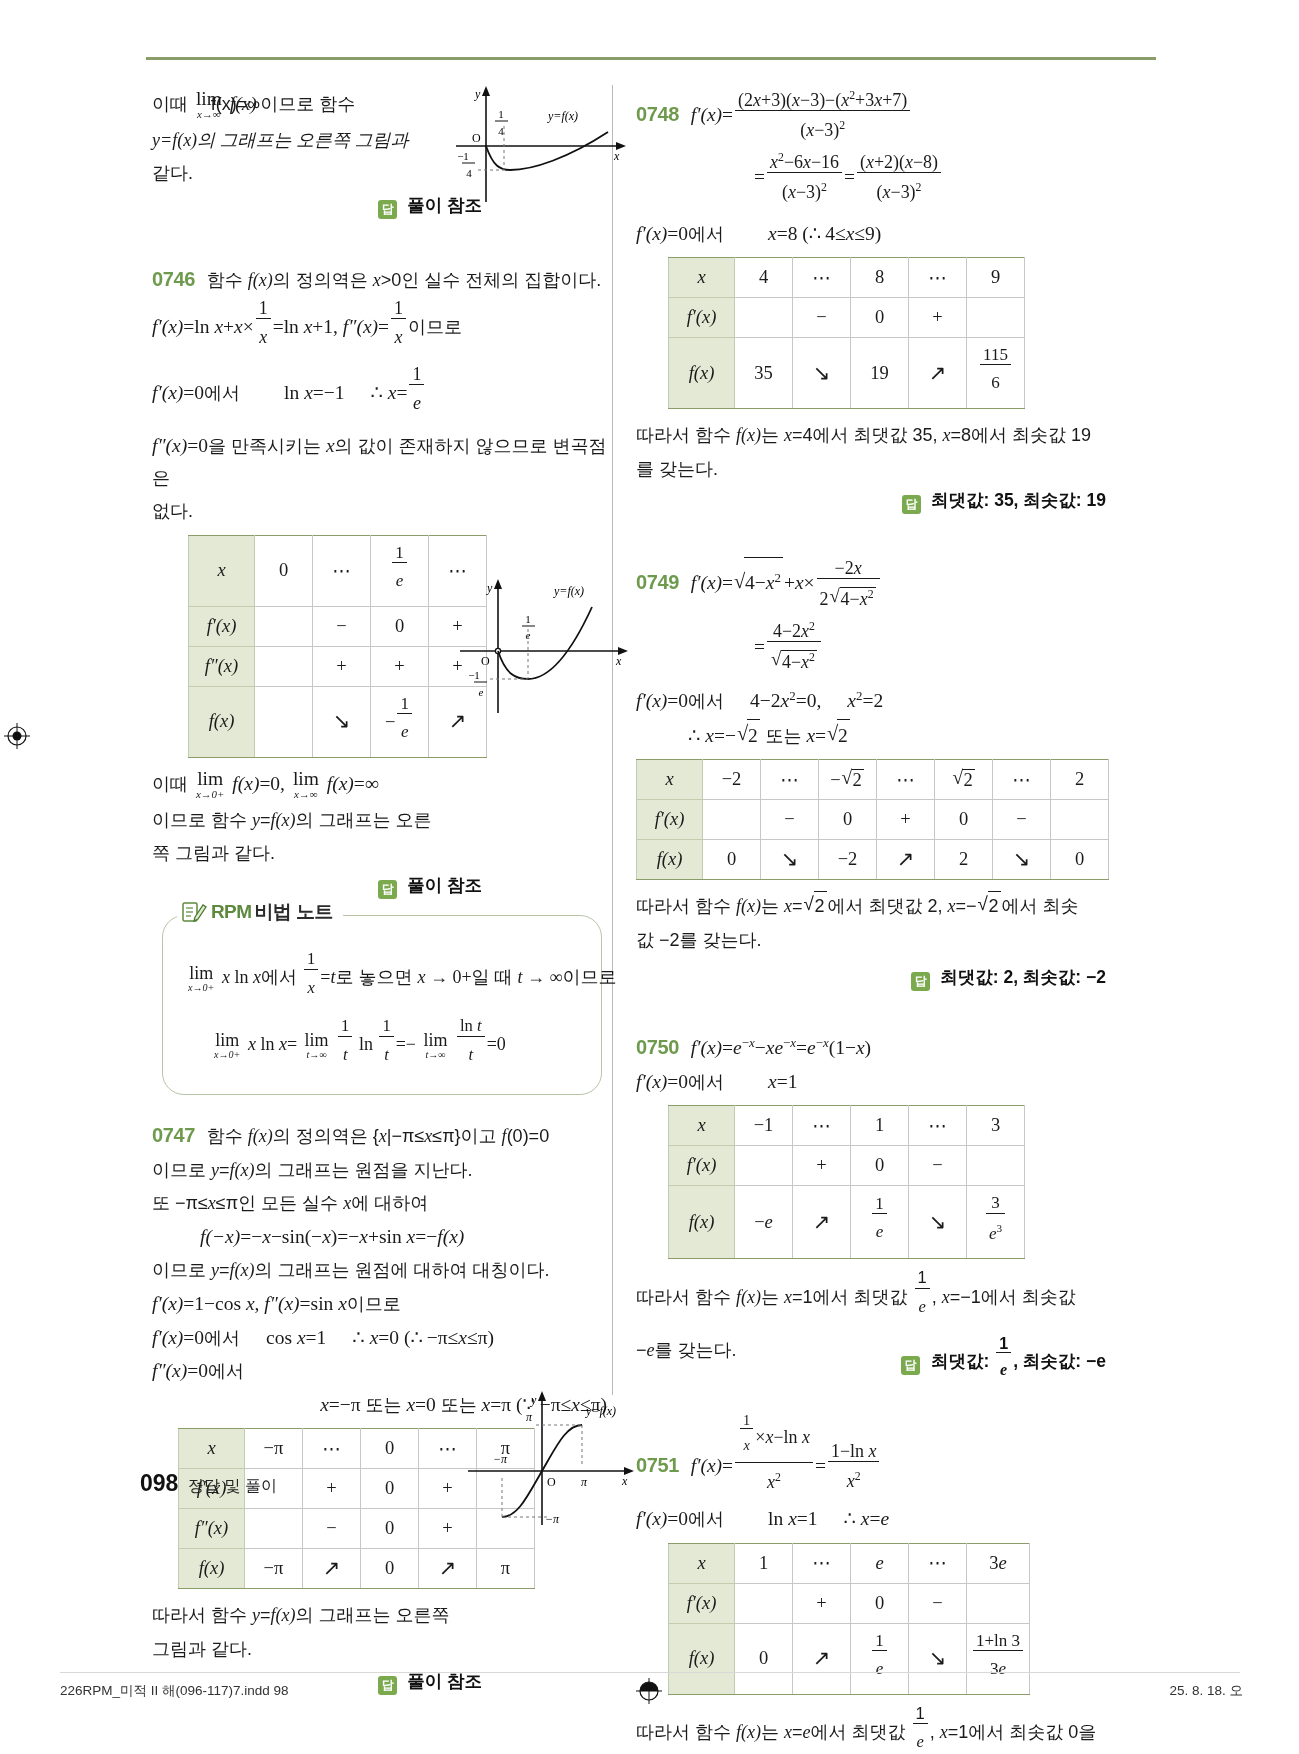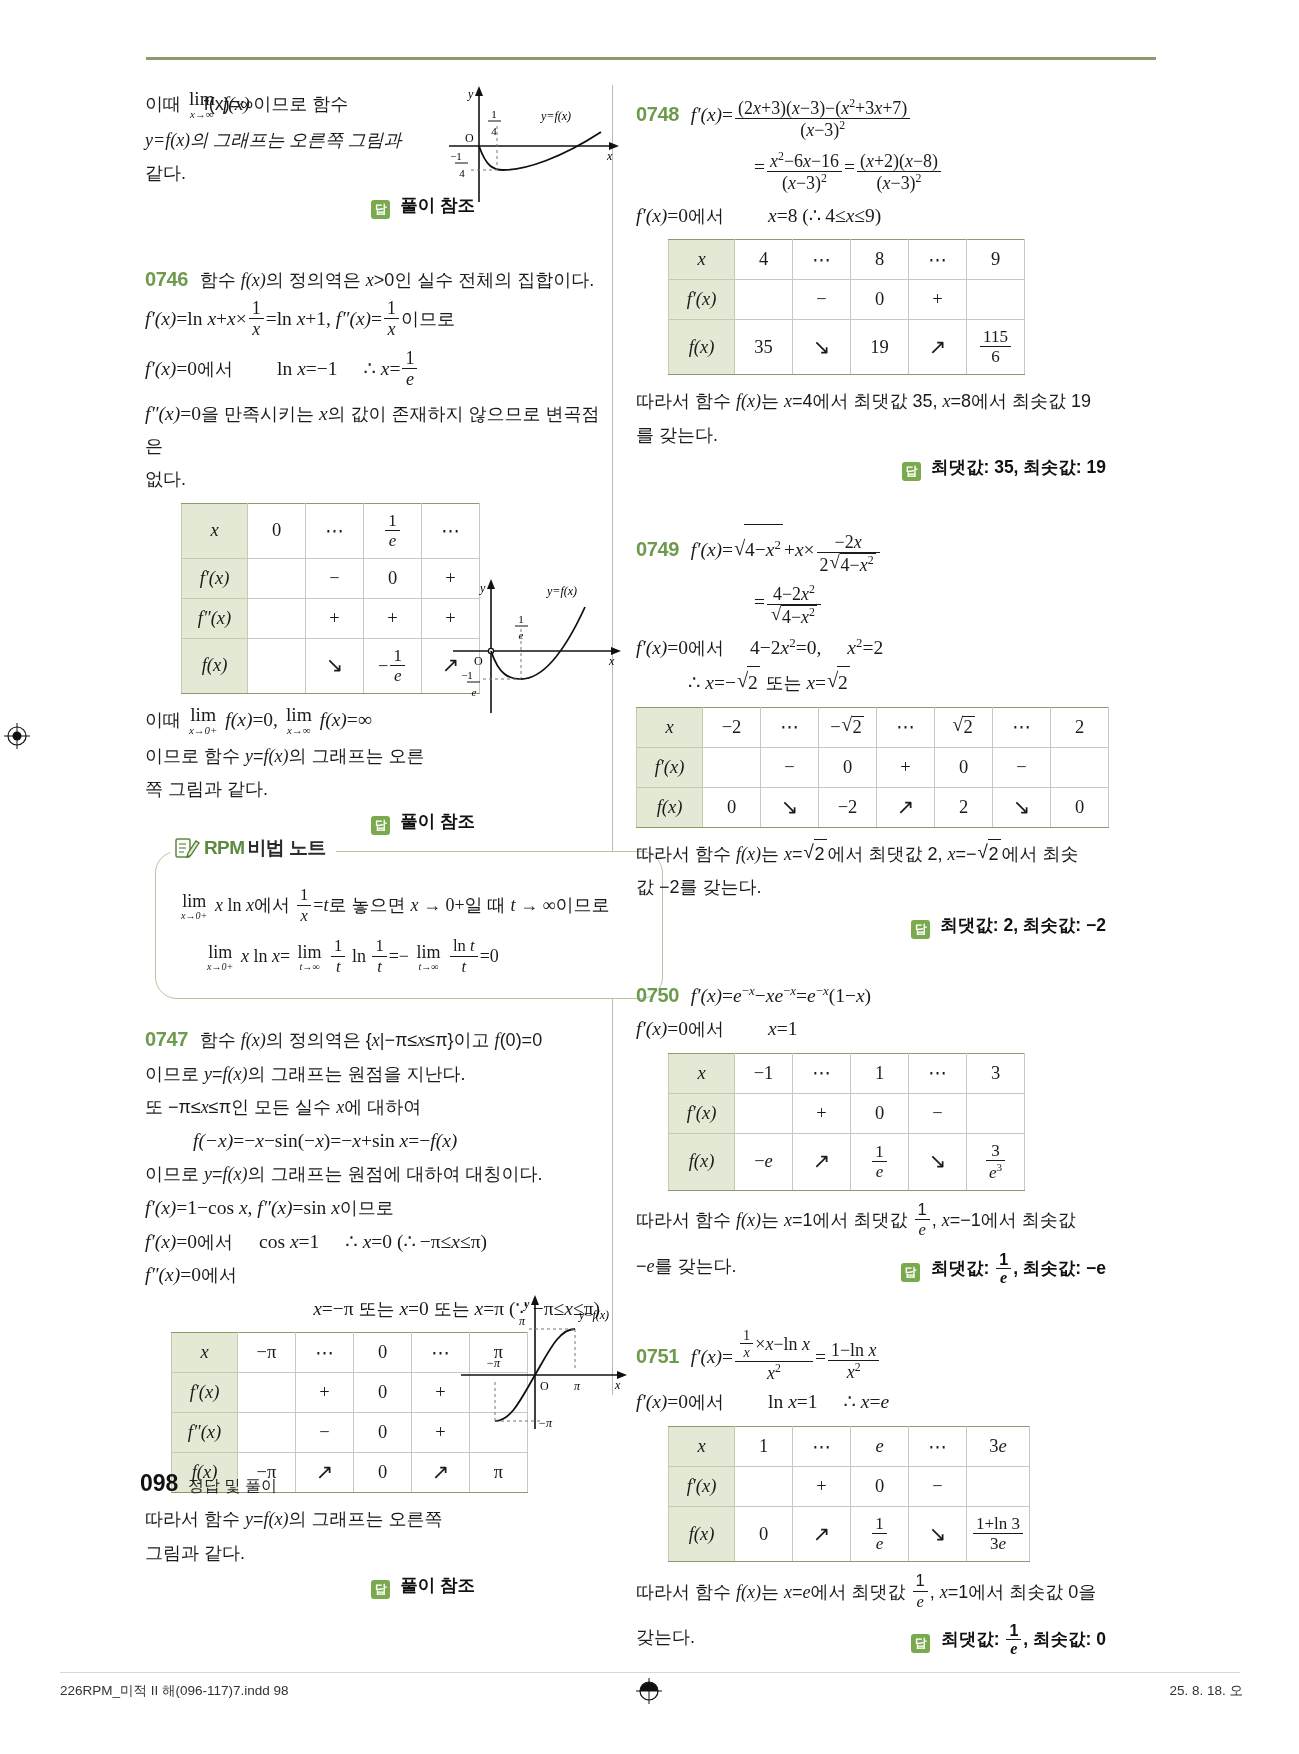--- a/index.html
+++ b/index.html
@@ -17,42 +17,42 @@
   .top-rule {
     position:absolute; left:146px; top:57px; width:1010px; height:3px;
     background:#8a9c6a;
   }
   .col-divider {
     position:absolute; left:612px; top:85px; width:1px; height:1310px;
     background:#b9b9b9;
   }
 
   .col { position:absolute; top:88px; width:455px; }
-  .col-left  { left:145px; }
+  .col-left  { left:152px; }
   .col-right { left:636px; width:470px; }
 
   
   .ln { font-size:19.5px; line-height:1.62; margin:0 0 2px 0; white-space:nowrap; }
   .ln.wrap { white-space:normal; }
   .kr { font-family:"Liberation Sans", sans-serif; font-size:18px; }
   .mth { font-family:"Liberation Serif", serif; font-style:italic; }
   .up { font-style:normal; }
   .qno {
     font-family:"Liberation Sans", sans-serif;
     font-weight:bold; font-size:20px; color:#6e9a4e;
     letter-spacing:-0.4px; margin-right:7px;
   }
   .blk { margin-bottom:10px; }
   .sp-m { display:inline-block; width:26px; }
   .sp-l { display:inline-block; width:44px; }
 
   
   .frac { display:inline-block; vertical-align:-0.55em; text-align:center; font-size:0.92em; margin:0 2px; }
   .frac .num { display:block; padding:0 3px; line-height:1.12; }
-  .frac .den { display:block; padding:0 3px; line-height:1.18; border-top:1.3px solid #1a1a1a; }
+  .frac .den { display:block; padding:8px 3px; line-height:1.18; border-top:1.3px solid #1a1a1a; }
   .frac.sm { font-size:0.8em; vertical-align:-0.5em; }
 
   .sup { font-size:0.66em; vertical-align:super; font-style:normal; }
 
   
   .sqrt { display:inline-block; position:relative; padding-left:10px; margin:0 1px; }
   .sqrt::before {
     content:"\221A"; position:absolute; left:0; top:-0.10em;
     font-size:1.05em; font-style:normal;
   }
@@ -93,21 +93,21 @@
   }
   table.vt tr:first-child td { border-top:1.6px solid #8a9c6a; }
   table.vt tr:last-child  td { border-bottom:1.6px solid #8a9c6a; }
   .arrow { font-size:21px; font-style:normal; display:inline-block; }
 
   
   .fig { position:absolute; }
 
   
   .rpm {
-    position:relative; margin:16px 0 0 10px; width:508px;
+    position:relative; margin:16px 0 0 10px; width:440px;
     border:1.6px solid #b9c4a6; border-radius:22px;
     padding:34px 18px 20px 22px; background:#fff;
   }
   .rpm-tab {
     position:absolute; left:14px; top:-17px; background:#fff;
     padding:0 10px 0 4px; display:flex; align-items:center; gap:4px;
   }
   .rpm-tab .pencil-ico { display:inline-block; width:26px; height:24px; }
   .rpm-label {
     font-family:"Liberation Sans", sans-serif; font-weight:bold; font-size:19px;

